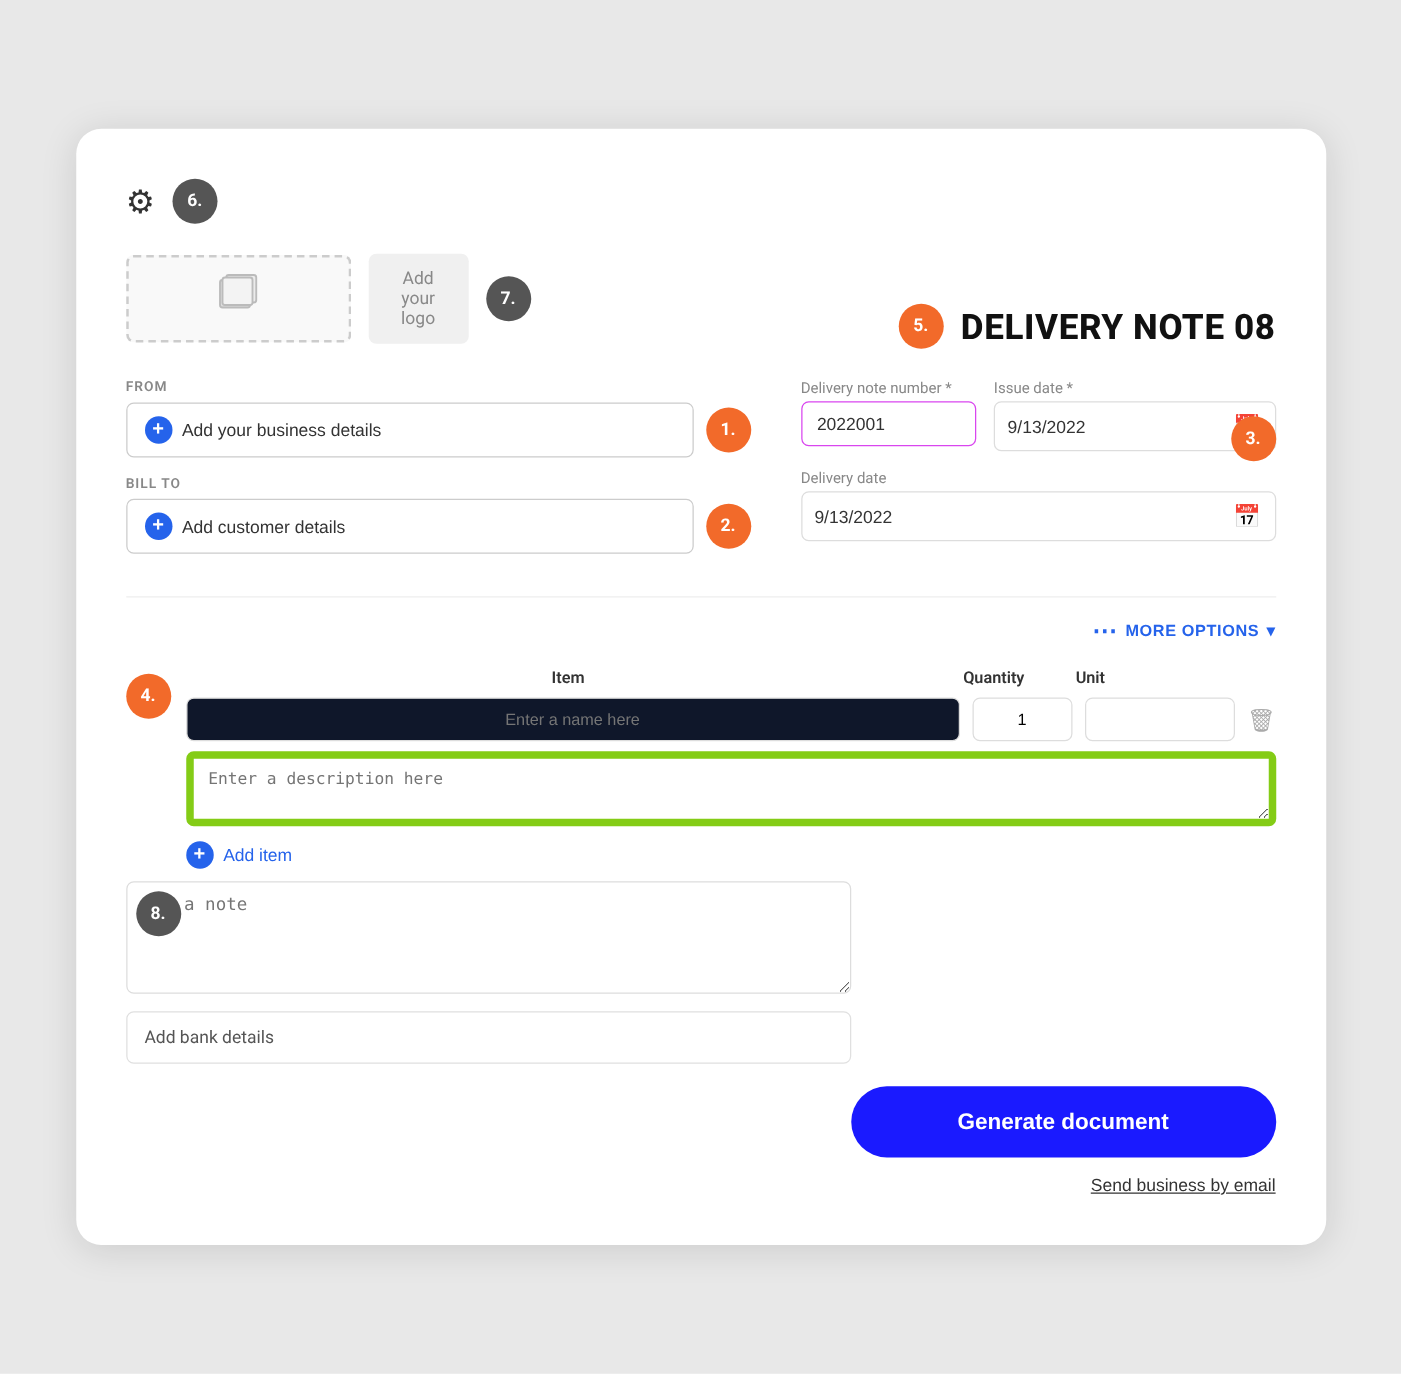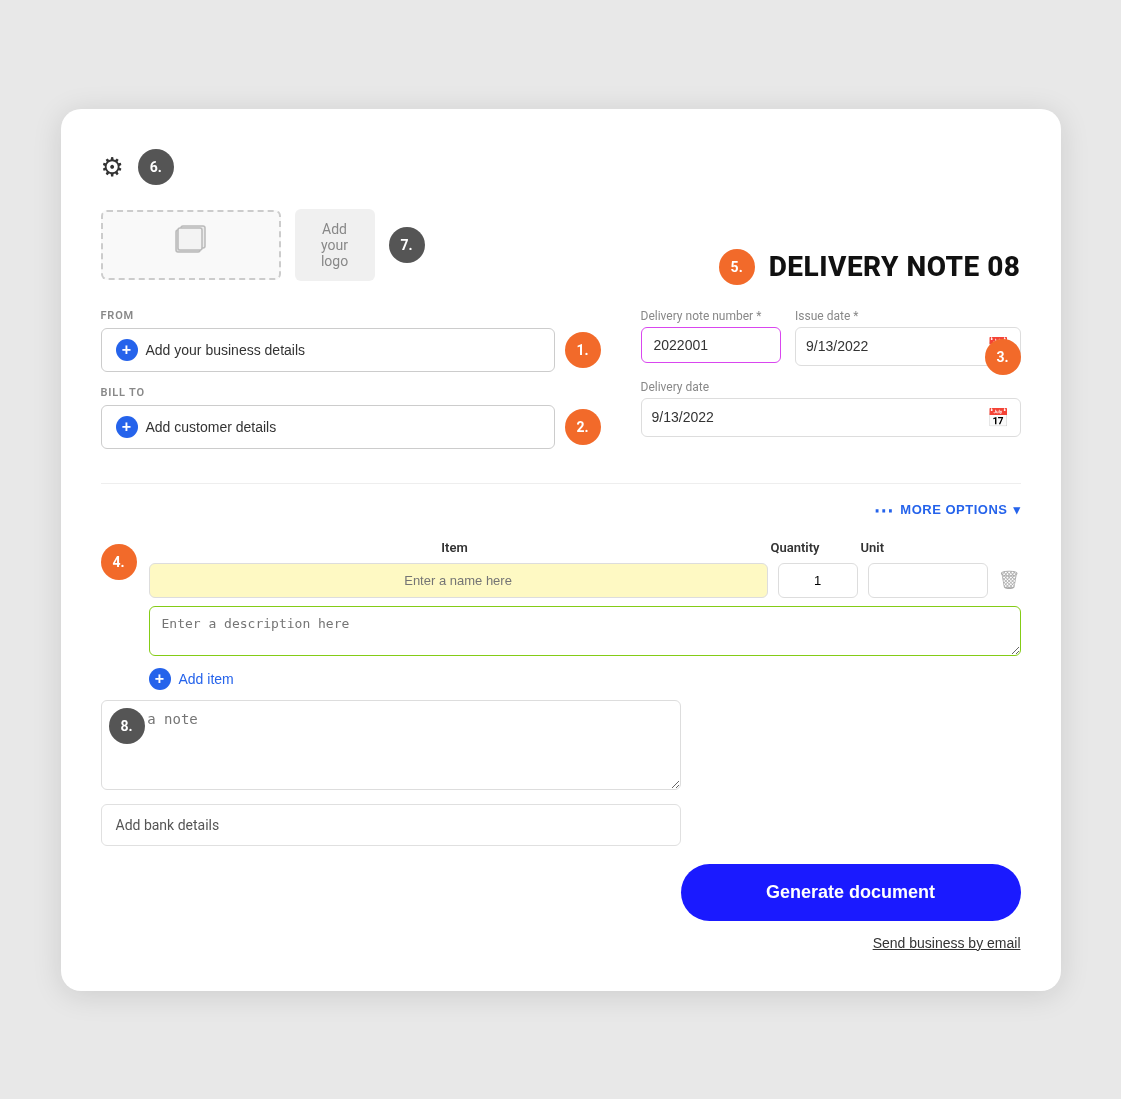--- a/index.html
+++ b/index.html
@@ -230,21 +230,21 @@
       gap: 10px;
       align-items: center;
       margin-bottom: 8px;
     }
     .item-name-input {
       flex: 1;
       border: 1px solid #ddd;
       border-radius: 6px;
       padding: 9px 12px;
       font-size: 13px;
-      background: #fef9c3;
+      background: #0f172a;
       outline: none;
       color: #888;
     }
     .qty-input {
       width: 80px;
       border: 1px solid #ddd;
       border-radius: 6px;
       padding: 9px 12px;
       font-size: 13px;
       background: #fff;
@@ -262,21 +262,21 @@
     }
     .del-btn {
       color: #aaa;
       font-size: 18px;
       cursor: pointer;
       background: none;
       border: none;
     }
     .desc-input {
       width: 100%;
-      border: 1px solid #84cc16;
+      border: 6px solid #84cc16;
       border-radius: 6px;
       padding: 9px 12px;
       font-size: 13px;
       background: #fff;
       outline: none;
       color: #aaa;
       resize: vertical;
       min-height: 40px;
     }
     .add-item-btn {

